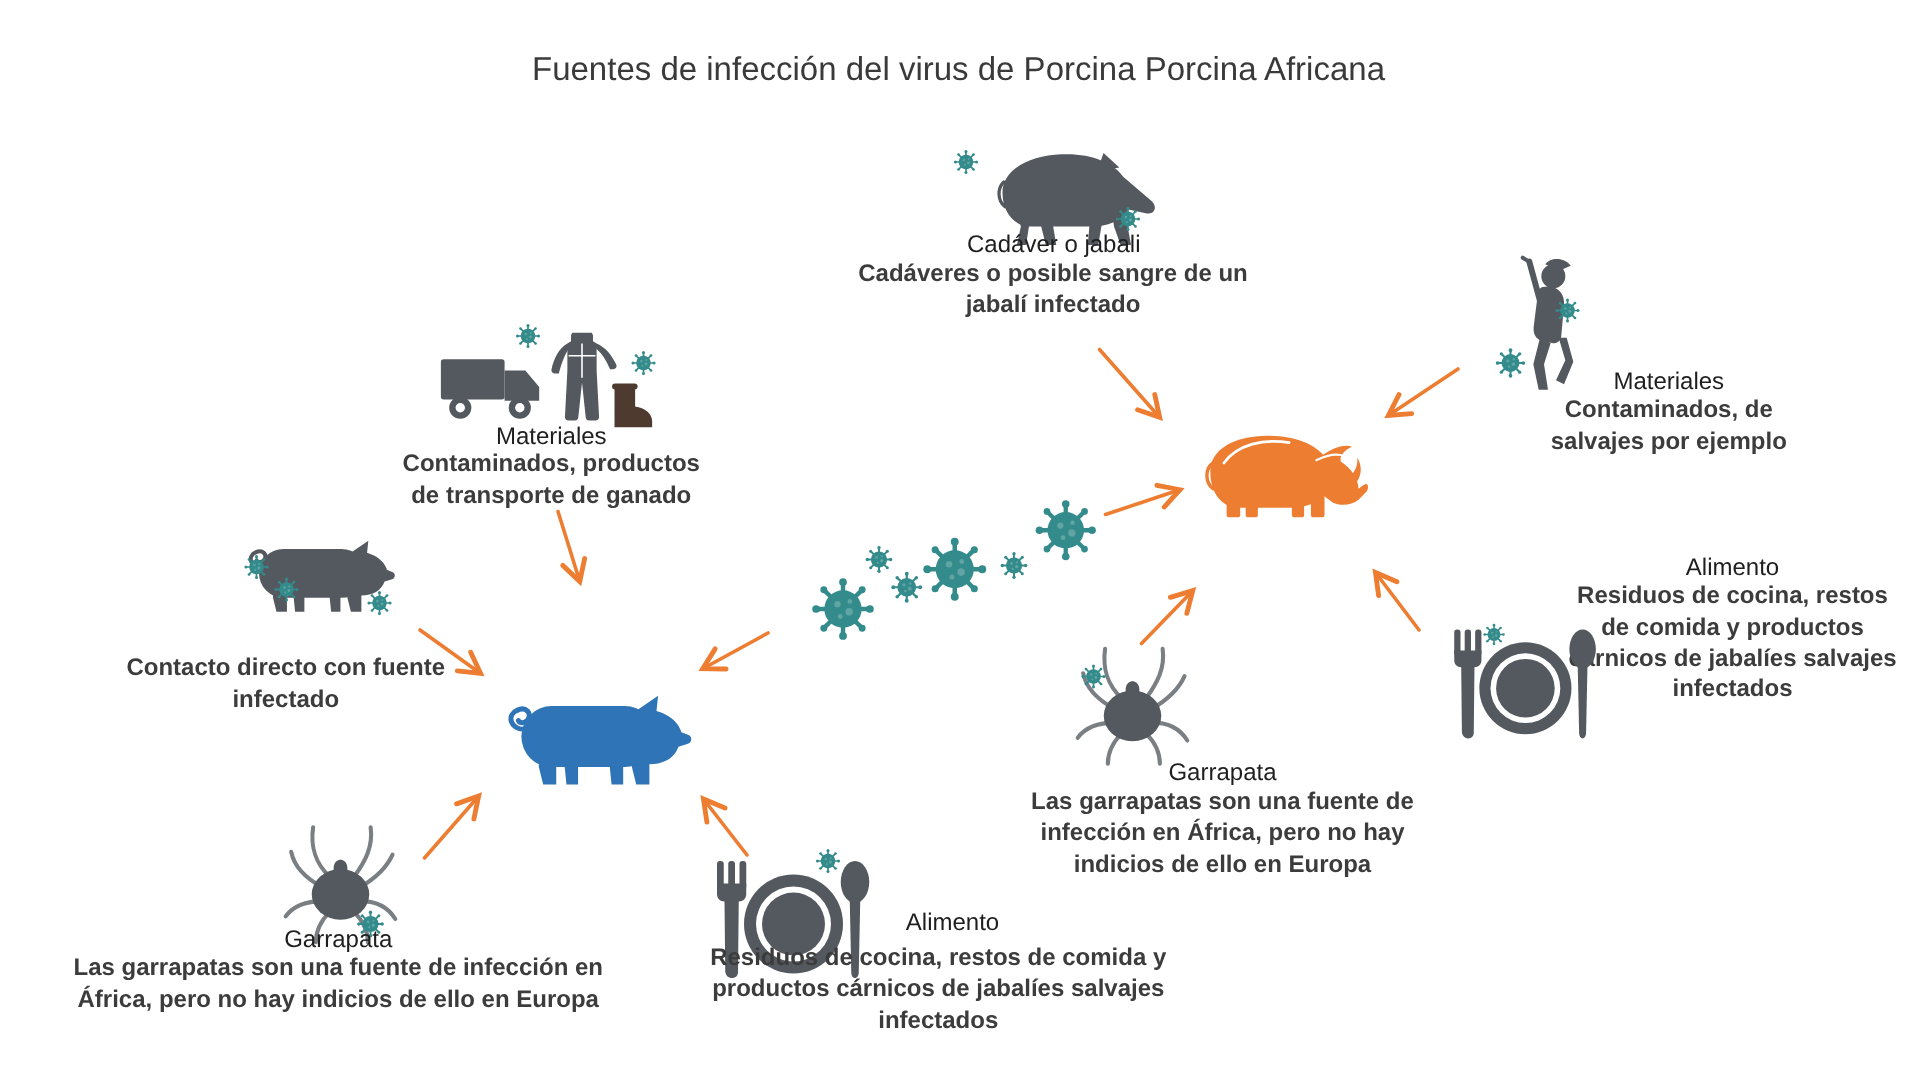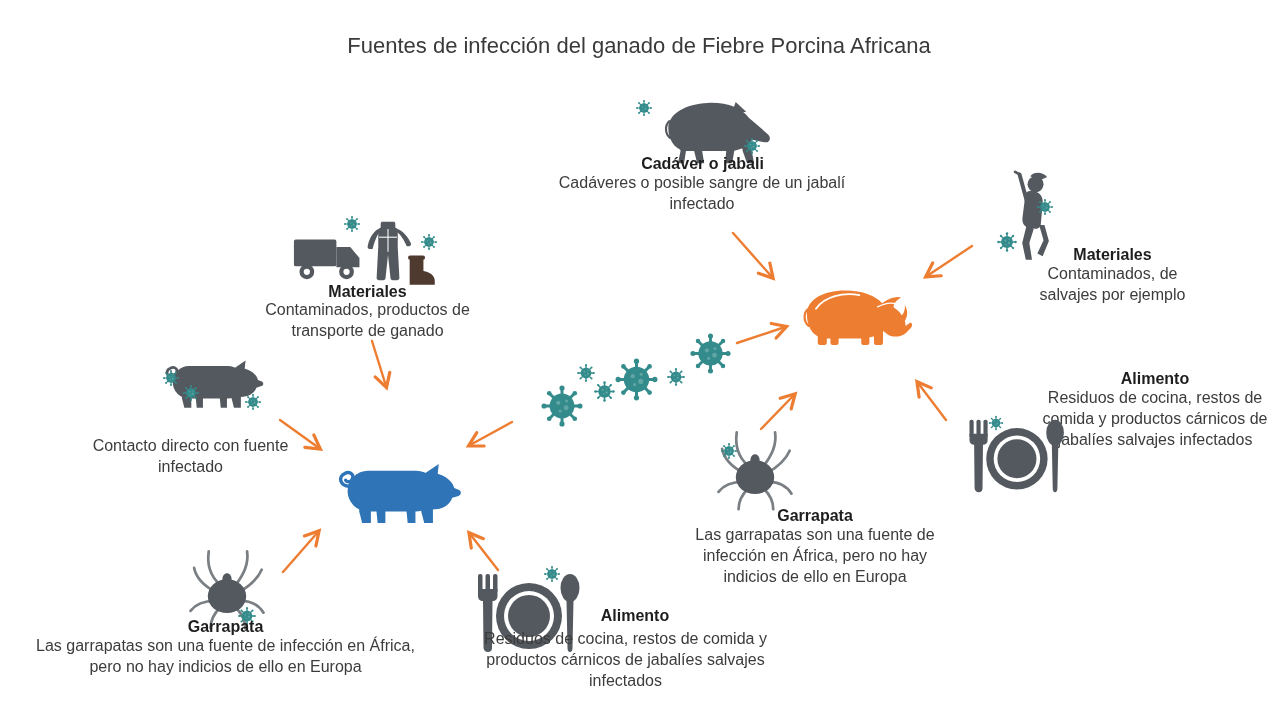--- a/index.html
+++ b/index.html
@@ -1,22 +1,22 @@
 <!DOCTYPE html>
 <html><head>
 <meta charset="utf-8">
 <style>
   * { margin:0; padding:0; box-sizing:border-box; }
   html,body { background:#ffffff; }
   body { font-family:"Liberation Sans", sans-serif; }
   .canvas { position:relative; width:1278px; height:721px; background:#ffffff; overflow:hidden; }
   .title { position:absolute; top:33px; left:0; width:100%; text-align:center;
            font-size:22px; color:#3a3a3a; }
-  .abs { position:absolute; }
-  .label { font-weight:700; font-size:16px; color:#1e1e1e; text-align:center; line-height:1.25; }
+  .abs { position:absolute;font-weight:bold; }
+  .label { font-weight:400; font-size:16px; color:#1e1e1e; text-align:center; line-height:1.25; }
   .desc  { font-size:16px; color:#3c3c3c; text-align:center; line-height:1.3; }
   .iconsvg { display:block; width:100%; height:100%; }
   .gray  { color:#54595F; }
   .blue  { color:#2E74B6; }
   .orange{ color:#ED7D31; }
   .virus { color:#348B8B; }
   .boot  { color:#4F3A30; }
   .overlay { position:absolute; left:0; top:0; }
 </style>
 </head>
@@ -165,21 +165,21 @@
       <g stroke="currentColor" stroke-linecap="round">
         <line x1="22" y1="3" x2="31" y2="36" stroke-width="4.5"></line>
         <line x1="17" y1="0" x2="22" y2="3" stroke-width="3"></line>
       </g>
     </symbol>
   </defs>
 </svg>
 
 <div class="canvas">
 
-  <div class="title">Fuentes de infección del ganado de Fiebre Porcina Africana</div>
+  <div class="title">Fuentes de infección del virus de Porcina Porcina Africana</div>
 
   <svg class="overlay" width="1278" height="721" viewBox="0 0 1278 721">
     <defs>
       <marker id="ah" viewBox="0 0 12 12" refX="9" refY="6" markerWidth="8.5" markerHeight="8.5" orient="auto">
         <path d="M2,1.5 L10,6 L2,10.5" fill="none" stroke="#ED7D31" stroke-width="1.9" stroke-linecap="round"></path>
       </marker>
     </defs>
     <g stroke="#ED7D31" stroke-width="2.4" fill="none" marker-end="url(#ah)" stroke-linecap="round">
       <line x1="372" y1="341" x2="386" y2="386"></line>
       <line x1="280" y1="420" x2="319" y2="448"></line>

